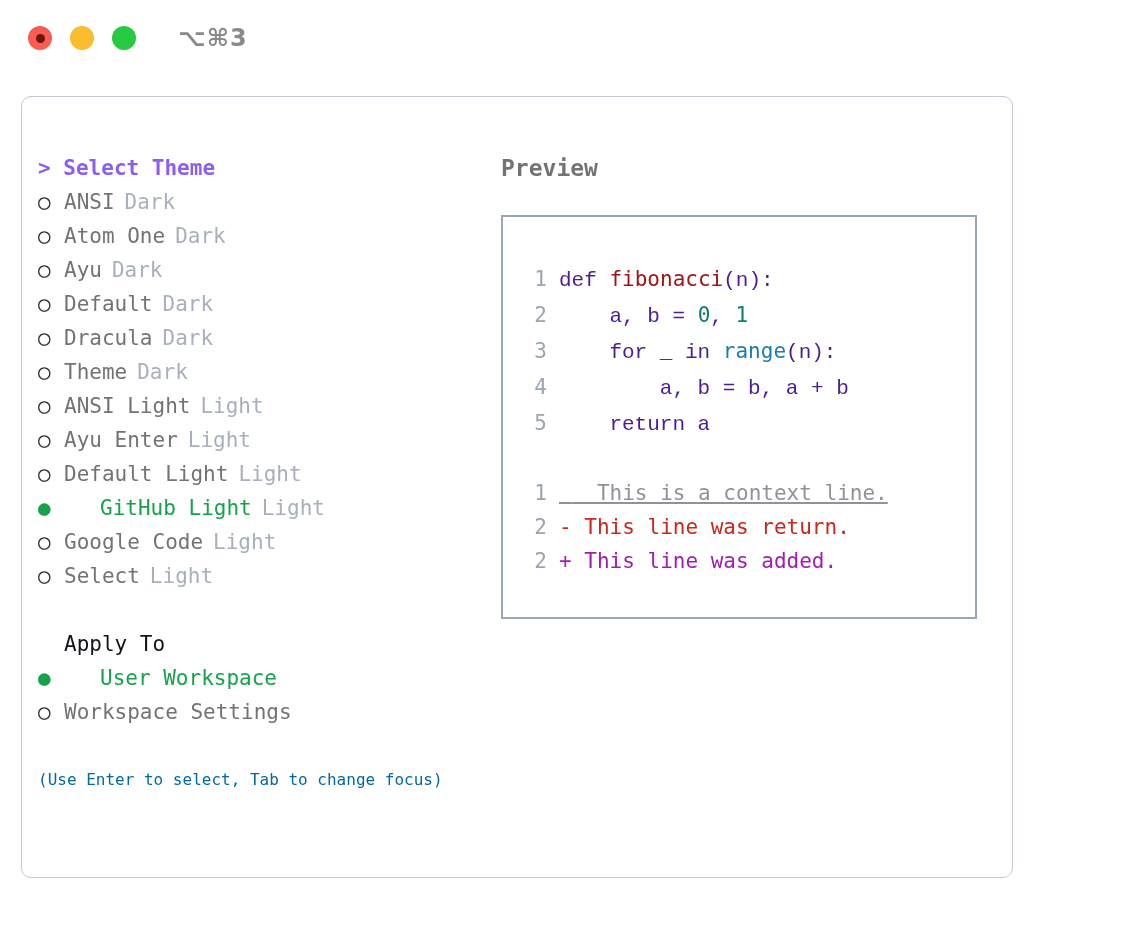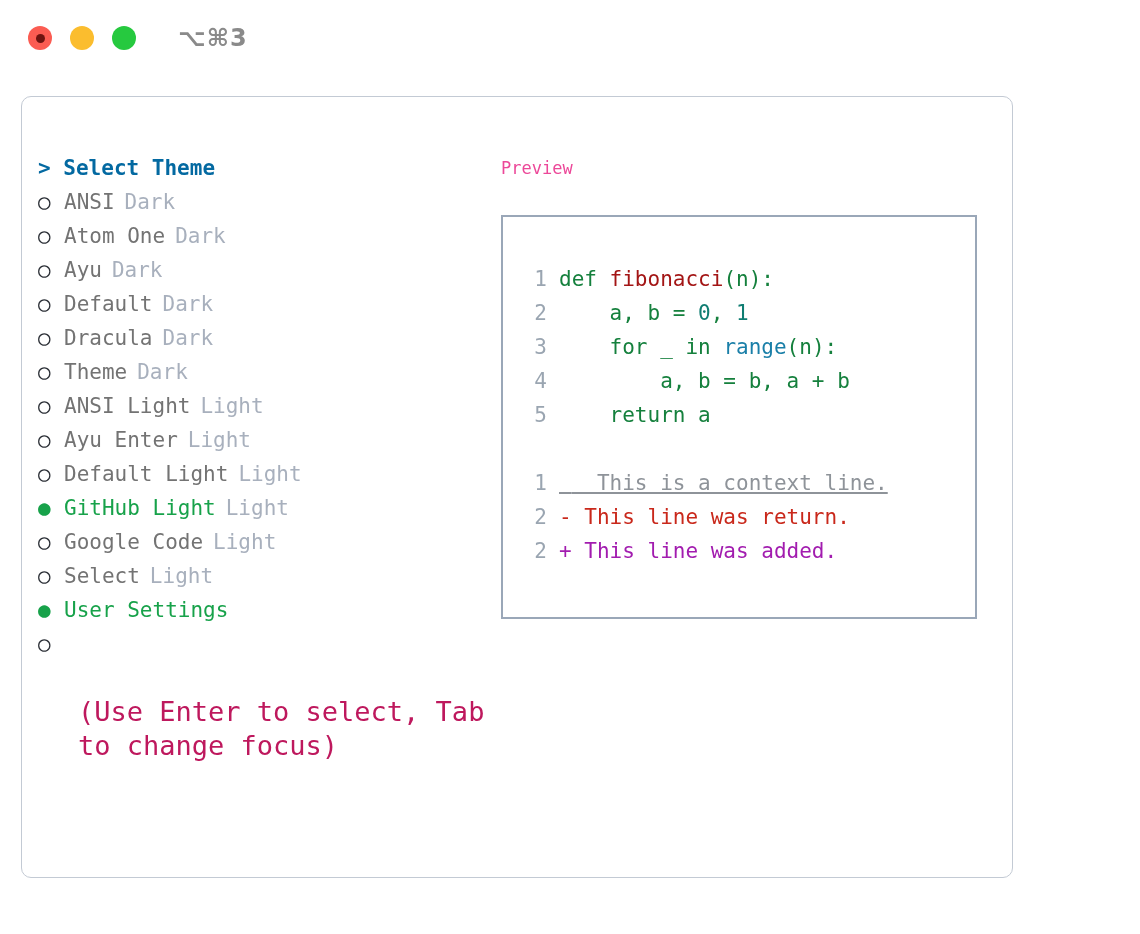--- a/index.html
+++ b/index.html
@@ -74,21 +74,21 @@
   .left-col {
     position: absolute;
     left: 16px;
     top: 54px;
     width: 430px;
   }
 
   .section-header {
     font-size: 21px;
     font-weight: 700;
-    color: #0369a1;
+    color: #8b5cf6;
     line-height: 34px;
     white-space: pre;
   }
   .section-header .caret { font-weight: 700; }
 
   .opt-row {
     display: flex;
     align-items: baseline;
     line-height: 34px;
     font-size: 21px;
@@ -96,56 +96,55 @@
   }
   .marker {
     display: inline-block;
     width: 26px;
     flex: 0 0 26px;
     font-size: 21px;
     color: #2b2f36;
   }
   .marker.on { color: #17a24a; }
   .opt-label { color: #737373; }
-  .opt-row.selected .opt-label { color: #17a24a; }
+  .opt-row.selected .opt-label { color: #17a24a; margin-left: 36px; }
   .opt-tag {
     color: #a8b0bd;
     margin-left: 10px;
   }
 
   .apply-header {
     font-size: 21px;
     color: #111418;
     line-height: 34px;
     margin-top: 34px;
     padding-left: 26px;
     white-space: pre;
   }
 
   .hint {
     margin-top: 34px;
-    font-size: 27px;
-    line-height: 34px;
-    color: #be185d;
+    font-size: 16px;
+    line-height: 34px;
+    color: #0369a1;
     width: 410px;
     white-space: pre-wrap;
-    margin-left: 40px;
   }
 
   
   .right-col {
     position: absolute;
     left: 479px;
     top: 54px;
     width: 490px;
   }
   .preview-title {
-    font-size: 17px;
-    font-weight: 400;
-    color: #ec4899;
+    font-size: 23px;
+    font-weight: 700;
+    color: #737373;
     line-height: 34px;
   }
   .preview-box {
     margin-top: 30px;
     width: 476px;
     height: 404px;
     border: 2px solid #9aa7b8;
     box-sizing: border-box;
     background: #ffffff;
     position: relative;
@@ -167,21 +166,21 @@
     flex: 0 0 26px;
     width: 26px;
     text-align: right;
     color: #9aa5b1;
     margin-right: 12px;
   }
   .code-text { color: #2b2f36; }
   .tok-fn    { color: #a31515; }
   .tok-num   { color: #0f7d72; }
   .tok-call  { color: #1a7fa8; }
-  .tok-plain { color: #15803d; }
+  .tok-plain { color: #4c1d95; font-family: Liberation Mono, monospace; }
 
   .diff-gap { height: 34px; }
   .diff-context { color: #8e9399; text-decoration: underline; }
   .diff-del { color: #c9281b; }
   .diff-add { color: #a21caf; }
 </style>
 </head>
 <body>
 
 <div class="titlebar">
@@ -209,24 +208,25 @@
         <div class="opt-row"><span class="marker">○</span><span class="opt-label">Dracula</span><span class="opt-tag">Dark</span></div>
         <div class="opt-row"><span class="marker">○</span><span class="opt-label">Theme</span><span class="opt-tag">Dark</span></div>
         <div class="opt-row"><span class="marker">○</span><span class="opt-label">ANSI Light</span><span class="opt-tag">Light</span></div>
         <div class="opt-row"><span class="marker">○</span><span class="opt-label">Ayu Enter</span><span class="opt-tag">Light</span></div>
         <div class="opt-row"><span class="marker">○</span><span class="opt-label">Default Light</span><span class="opt-tag">Light</span></div>
         <div class="opt-row selected"><span class="marker on">●</span><span class="opt-label">GitHub Light</span><span class="opt-tag">Light</span></div>
         <div class="opt-row"><span class="marker">○</span><span class="opt-label">Google Code</span><span class="opt-tag">Light</span></div>
         <div class="opt-row"><span class="marker">○</span><span class="opt-label">Select</span><span class="opt-tag">Light</span></div>
       </div>
 
+    <div class="apply-header">Apply To</div>
 
     <div id="apply-list">
-        <div class="opt-row selected"><span class="marker on">●</span><span class="opt-label">User Settings</span></div>
-        <div class="opt-row"><span class="marker">○</span></div>
+        <div class="opt-row selected"><span class="marker on">●</span><span class="opt-label">User Workspace</span></div>
+        <div class="opt-row"><span class="marker">○</span><span class="opt-label">Workspace Settings</span></div>
       </div>
 
     <div class="hint">(Use Enter to select, Tab to change focus)</div>
   </div>
 
   <div class="right-col">
     <div class="preview-title">Preview</div>
 
     <div class="preview-box">
       <div class="code-area">

